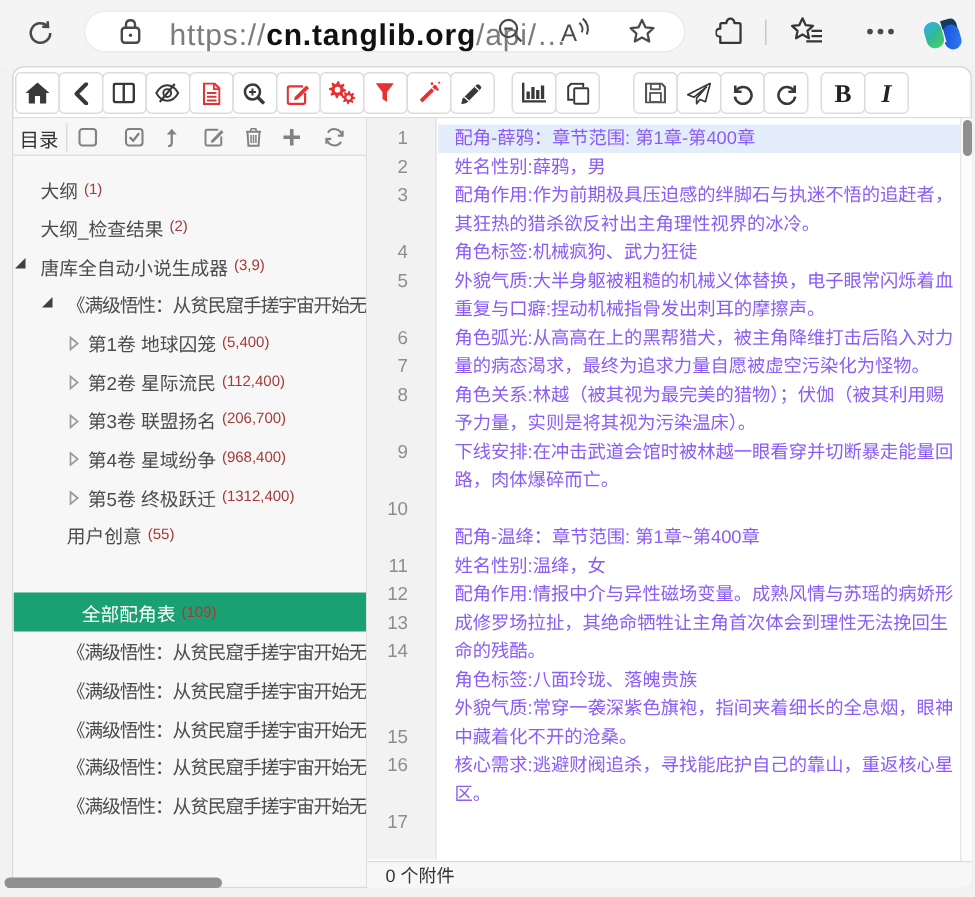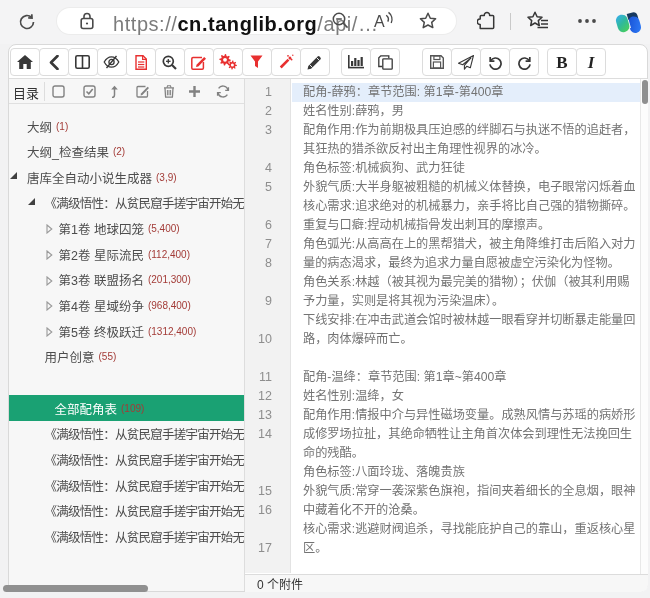--- a/index.html
+++ b/index.html
@@ -18,21 +18,21 @@
   #sbheader .ttl { position:absolute; left:4px; top:4px; font-size:13px; color:#333;text-align:right; }
   #sbsep { position:absolute; left:35px; top:3px; width:1px; height:19px; background:#ddd; }
   #tree { position:absolute; left:0; top:25px; width:236px; height:487px; }
   .trow { position:absolute; left:0; width:236px; height:25.65px; display:flex; align-items:center; font-size:12.5px; color:#4d4d4d; white-space:nowrap; }
   .trow .cnt { font-size:10px; color:#a33b37; margin-left:4px; }
   .trow.sel { background:#1aa173; color:#fff;padding-left:10px; }
   .tri-e { position:absolute; width:0; height:0; border-left:7px solid transparent; border-bottom:7px solid #404040; }
   #gutter { position:absolute; left:245px; top:79px; width:46px; height:494px; background:#f2f2f2; border-right:1px solid #e3e3e3; }
   .ln { position:absolute; left:0; width:27px; height:19px; line-height:19px; text-align:right; font-size:12.5px; color:#8e8e8e; }
   #code { position:absolute; left:292px; top:79px; width:348px; height:494.5px; background:#fff; overflow:hidden; padding-top:3.5px; }
-  .crow { height:19px; line-height:19px; padding-left:11px; font-size:12.2px; color:#737373; white-space:nowrap; }
+  .crow { height:19px; line-height:19px; padding-left:11px; font-size:12.2px; color:#8b5cf6; white-space:nowrap; }
   .crow.hl { background:#e4eefb; }
   #vtrack { position:absolute; left:640px; top:79px; width:8px; height:494.5px; background:#fcfcfc; border-left:1px solid #e8e8e8; }
   #vthumb { position:absolute; left:642px; top:80px; width:6px; height:24px; background:#8f8f8f; border-radius:3px; }
   #hthumb { position:absolute; left:3px; top:584.5px; width:145px; height:7.5px; background:#909090; border-radius:4px; }
   #attbar { position:absolute; left:245px; top:573.5px; width:403px; height:18.5px; background:#f7f7f7; border-top:1px solid #dcdcdc; border-radius:0 0 7px 0; font-size:12px; color:#333; display:flex; align-items:center; padding-left:12px; }
 </style>
 </head>
 <body>
 <div id="chrome"></div>
 <div id="pill"></div>
@@ -291,21 +291,21 @@
           <path d="M1 1 L5.8 5 L1 9 Z" fill="none" stroke="#9a9a9a" stroke-width="1.1"></path>
         </svg>
         <span class="tl" style="padding-left:49.5px;">第2卷 星际流民</span>
         <span class="cnt">(112,400)</span>
       </div>
 <div class="trow" style="top:163.1px">
         <svg style="position:absolute;left:36.5px;top:8.5px" width="7" height="10" viewBox="0 0 7 10">
           <path d="M1 1 L5.8 5 L1 9 Z" fill="none" stroke="#9a9a9a" stroke-width="1.1"></path>
         </svg>
         <span class="tl" style="padding-left:49.5px;">第3卷 联盟扬名</span>
-        <span class="cnt">(201,300)</span>
+        <span class="cnt">(206,700)</span>
       </div>
 <div class="trow" style="top:188.7px">
         <svg style="position:absolute;left:36.5px;top:8.5px" width="7" height="10" viewBox="0 0 7 10">
           <path d="M1 1 L5.8 5 L1 9 Z" fill="none" stroke="#9a9a9a" stroke-width="1.1"></path>
         </svg>
         <span class="tl" style="padding-left:49.5px;">第4卷 星域纷争</span>
         <span class="cnt">(968,400)</span>
       </div>
 <div class="trow" style="top:214.4px">
         <svg style="position:absolute;left:36.5px;top:8.5px" width="7" height="10" viewBox="0 0 7 10">
@@ -358,21 +358,20 @@
 <div class="ln" style="top:421.5px">16</div>
 <div class="ln" style="top:459.5px">17</div>
 </div>
 <div id="code">
 <div class="crow hl">配角-薛鸦：章节范围: 第1章-第400章</div>
 <div class="crow">姓名性别:薛鸦，男</div>
 <div class="crow">配角作用:作为前期极具压迫感的绊脚石与执迷不悟的追赶者，</div>
 <div class="crow">其狂热的猎杀欲反衬出主角理性视界的冰冷。</div>
 <div class="crow">角色标签:机械疯狗、武力狂徒</div>
 <div class="crow">外貌气质:大半身躯被粗糙的机械义体替换，电子眼常闪烁着血</div>
-<div class="crow">核心需求:追求绝对的机械暴力，亲手将比自己强的猎物撕碎。</div>
 <div class="crow">重复与口癖:捏动机械指骨发出刺耳的摩擦声。</div>
 <div class="crow">角色弧光:从高高在上的黑帮猎犬，被主角降维打击后陷入对力</div>
 <div class="crow">量的病态渴求，最终为追求力量自愿被虚空污染化为怪物。</div>
 <div class="crow">角色关系:林越（被其视为最完美的猎物）；伏伽（被其利用赐</div>
 <div class="crow">予力量，实则是将其视为污染温床）。</div>
 <div class="crow">下线安排:在冲击武道会馆时被林越一眼看穿并切断暴走能量回</div>
 <div class="crow">路，肉体爆碎而亡。</div>
 <div class="crow"></div>
 <div class="crow">配角-温绛：章节范围: 第1章~第400章</div>
 <div class="crow">姓名性别:温绛，女</div>

